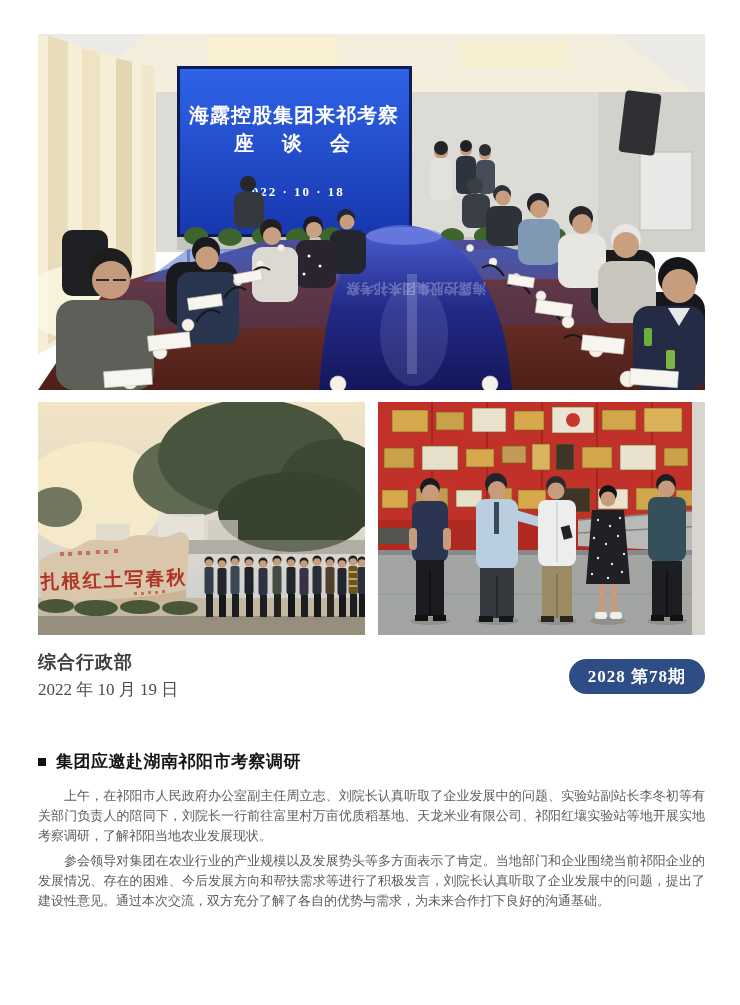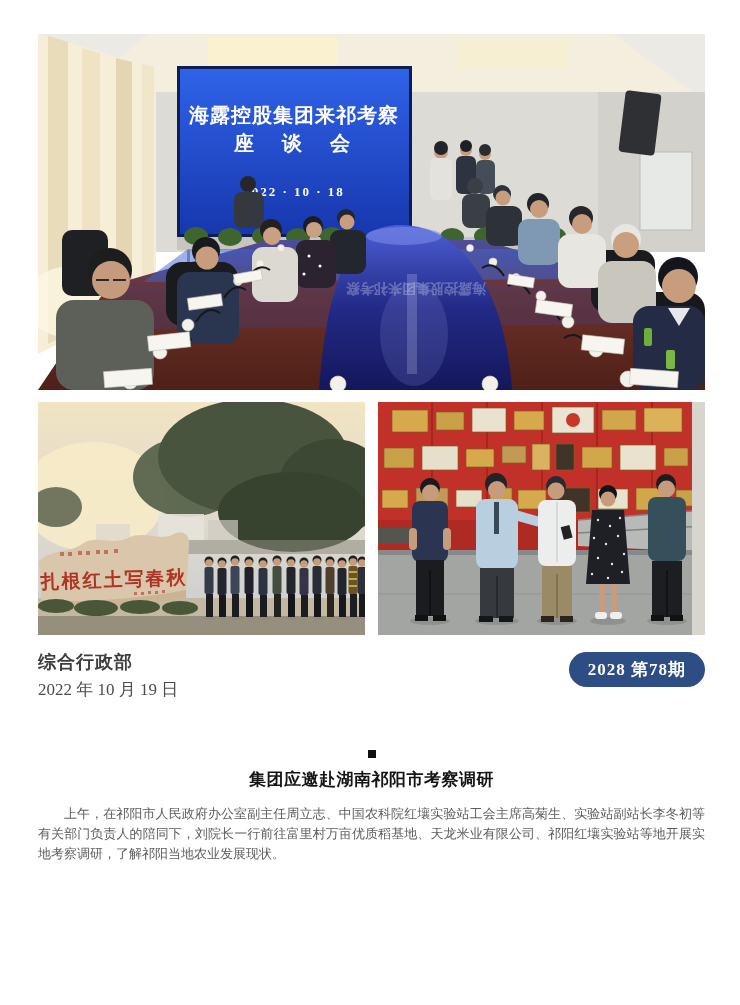--- a/index.html
+++ b/index.html
@@ -4,26 +4,26 @@
 <style>
   html,body{margin:0;padding:0;background:#ffffff;}
   .page{position:relative;width:740px;height:1005px;background:#ffffff;overflow:hidden;
         font-family:"Liberation Sans",sans-serif;}
   .content{position:absolute;left:38px;top:34px;width:667px;}
   figure{margin:0;padding:0;}
   svg{display:block;}
   .photo-main{width:667px;height:356px;}
   .photo-row{display:flex;gap:13px;margin-top:12px;}
   .photo-sm{width:327px;height:233px;}
-  .meta-row{display:flex;justify-content:space-between;align-items:flex-start;margin-top:15px;}
+  .meta-row{display:flex;justify-content:space-between;align-items:center;margin-top:15px;}
   .dept{font-family:"Liberation Serif",serif;font-size:18px;font-weight:700;color:#3e3e3e;letter-spacing:1px;}
   .date{font-family:"Liberation Serif",serif;font-size:17px;color:#4c4c4c;margin-top:4px;}
   .badge{background:#2e4d85;color:#ffffff;font-family:"Liberation Serif",serif;font-weight:700;
          font-size:17px;line-height:1;padding:9px 19px;border-radius:20px;letter-spacing:1px;margin-top:2px;}
-  .headline{display:flex;align-items:center;gap:10px;margin-top:49px;flex-direction:column;}
+  .headline{display:flex;align-items:center;gap:10px;margin-top:49px;}
   .bullet{width:8px;height:8px;background:#111111;flex:0 0 auto;}
   .headline h1{margin:0;font-size:17px;font-weight:700;color:#151515;letter-spacing:0.5px;}
   .body-text{margin-top:13px;}
   .body-text p{margin:0 0 5px 0;font-size:13px;line-height:20px;color:#5c5c5c;
                text-align:justify;text-indent:2em;}
   .scr-txt{font-family:"Liberation Serif",serif;font-weight:700;fill:#ffffff;}
   .stone-txt{font-family:"Liberation Serif",serif;font-weight:700;fill:#ae3526;}
 </style>
 </head>
 <body>
@@ -473,17 +473,18 @@
       </div>
       <div class="badge">2028 第78期</div>
     </div>
 
     <div class="headline">
       <span class="bullet"></span>
       <h1>集团应邀赴湖南祁阳市考察调研</h1>
     </div>
 
     <div class="body-text">
-      <p>上午，在祁阳市人民政府办公室副主任周立志、中国农科院红壤实验站工会主席高菊生、实验站副站长李冬初等有关部门负责人的陪同下，刘院长一行前往富里村万亩优质稻基地、天龙米业有限公司、祁阳红壤实验站等地开展实地考察调研，了解祁阳当地农业发展现状。</p>
+      <p>上午，在祁阳市人民政府办公室副主任周立志、刘院长认真听取了企业发展中的问题、实验站副站长李冬初等有关部门负责人的陪同下，刘院长一行前往富里村万亩优质稻基地、天龙米业有限公司、祁阳红壤实验站等地开展实地考察调研，了解祁阳当地农业发展现状。</p>
+      <p>参会领导对集团在农业行业的产业规模以及发展势头等多方面表示了肯定。当地部门和企业围绕当前祁阳企业的发展情况、存在的困难、今后发展方向和帮扶需求等进行了积极发言，刘院长认真听取了企业发展中的问题，提出了建设性意见。通过本次交流，双方充分了解了各自的优势与需求，为未来合作打下良好的沟通基础。</p>
     </div>
 
   </div>
 </div>
 
 </body></html>

